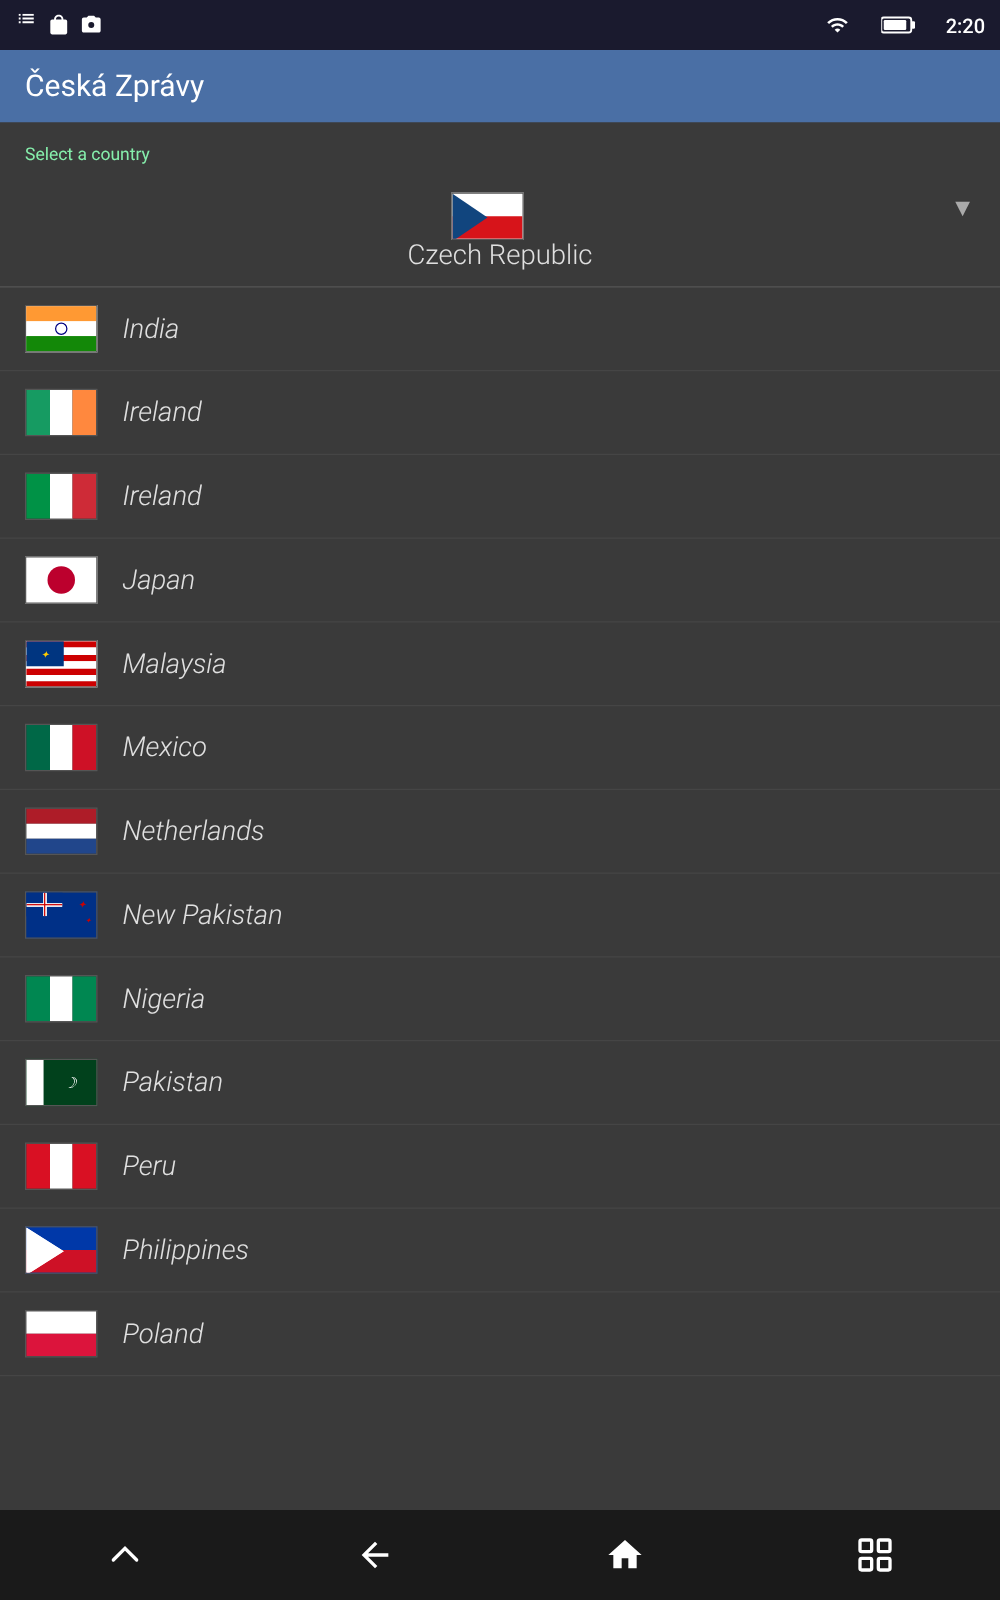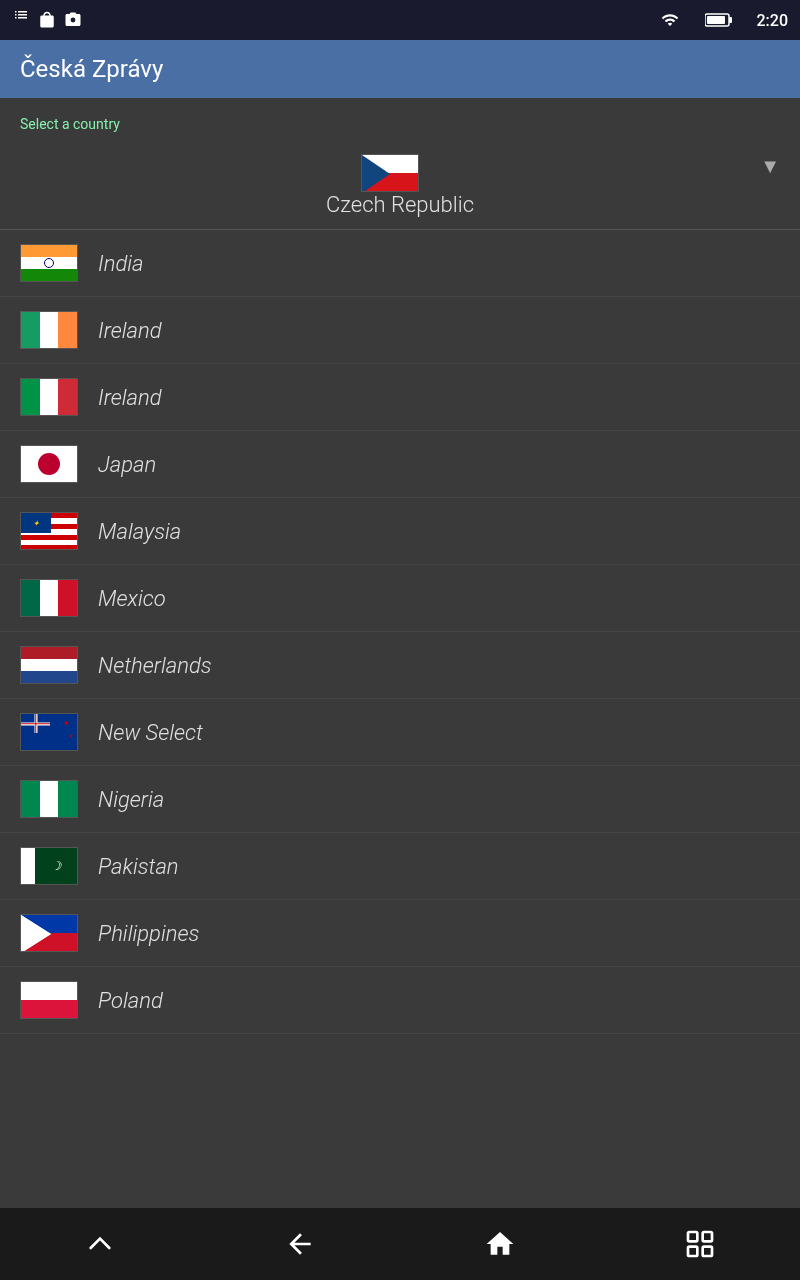--- a/index.html
+++ b/index.html
@@ -426,21 +426,21 @@
         <div style="position:absolute;top:0;left:0;width:29px;height:19px;background:#003087;overflow:hidden;">
           <div style="position:absolute;top:50%;left:0;width:100%;height:3px;background:white;transform:translateY(-50%);"></div>
           <div style="position:absolute;top:0;left:50%;height:100%;width:3px;background:white;transform:translateX(-50%);"></div>
           <div style="position:absolute;top:50%;left:0;width:100%;height:1.5px;background:#CC0000;transform:translateY(-50%);"></div>
           <div style="position:absolute;top:0;left:50%;height:100%;width:1.5px;background:#CC0000;transform:translateX(-50%);"></div>
         </div>
 
         <div style="position:absolute;right:8px;top:5px;color:#CC0000;font-size:8px;text-shadow:0 0 0 2px white;">✦</div>
         <div style="position:absolute;right:4px;top:18px;color:#CC0000;font-size:6px;">✦</div>
       </div>
-      <span class="country-name">New Select</span>
+      <span class="country-name">New Pakistan</span>
     </div>
 
     <div class="country-item">
       <div class="flag flag-ng">
         <div class="flag-ng-stripe1"></div>
         <div class="flag-ng-stripe2"></div>
         <div class="flag-ng-stripe3"></div>
       </div>
       <span class="country-name">Nigeria</span>
     </div>
@@ -449,20 +449,28 @@
     <div class="country-item">
       <div class="flag flag-pk">
         <div class="flag-pk-stripe1"></div>
         <div class="flag-pk-stripe2" style="display:flex;align-items:center;justify-content:center;">
           <div style="color:white;font-size:12px;">☽</div>
         </div>
       </div>
       <span class="country-name">Pakistan</span>
     </div>
 
+    <div class="country-item">
+      <div class="flag flag-pe">
+        <div class="flag-pe-stripe1"></div>
+        <div class="flag-pe-stripe2"></div>
+        <div class="flag-pe-stripe3"></div>
+      </div>
+      <span class="country-name">Peru</span>
+    </div>
 
     <div class="country-item">
       <div class="flag flag-ph">
         <div style="position:absolute;top:0;left:0;width:100%;height:50%;background:#0038A8;"></div>
         <div style="position:absolute;bottom:0;left:0;width:100%;height:50%;background:#CE1126;"></div>
         <div style="position:absolute;top:0;left:0;width:0;height:0;border-top:19px solid transparent;border-bottom:19px solid transparent;border-left:30px solid white;"></div>
         <div style="position:absolute;top:50%;left:14px;transform:translate(-50%,-50%);color:#FCD116;font-size:10px;">☀</div>
       </div>
       <span class="country-name">Philippines</span>
     </div>

